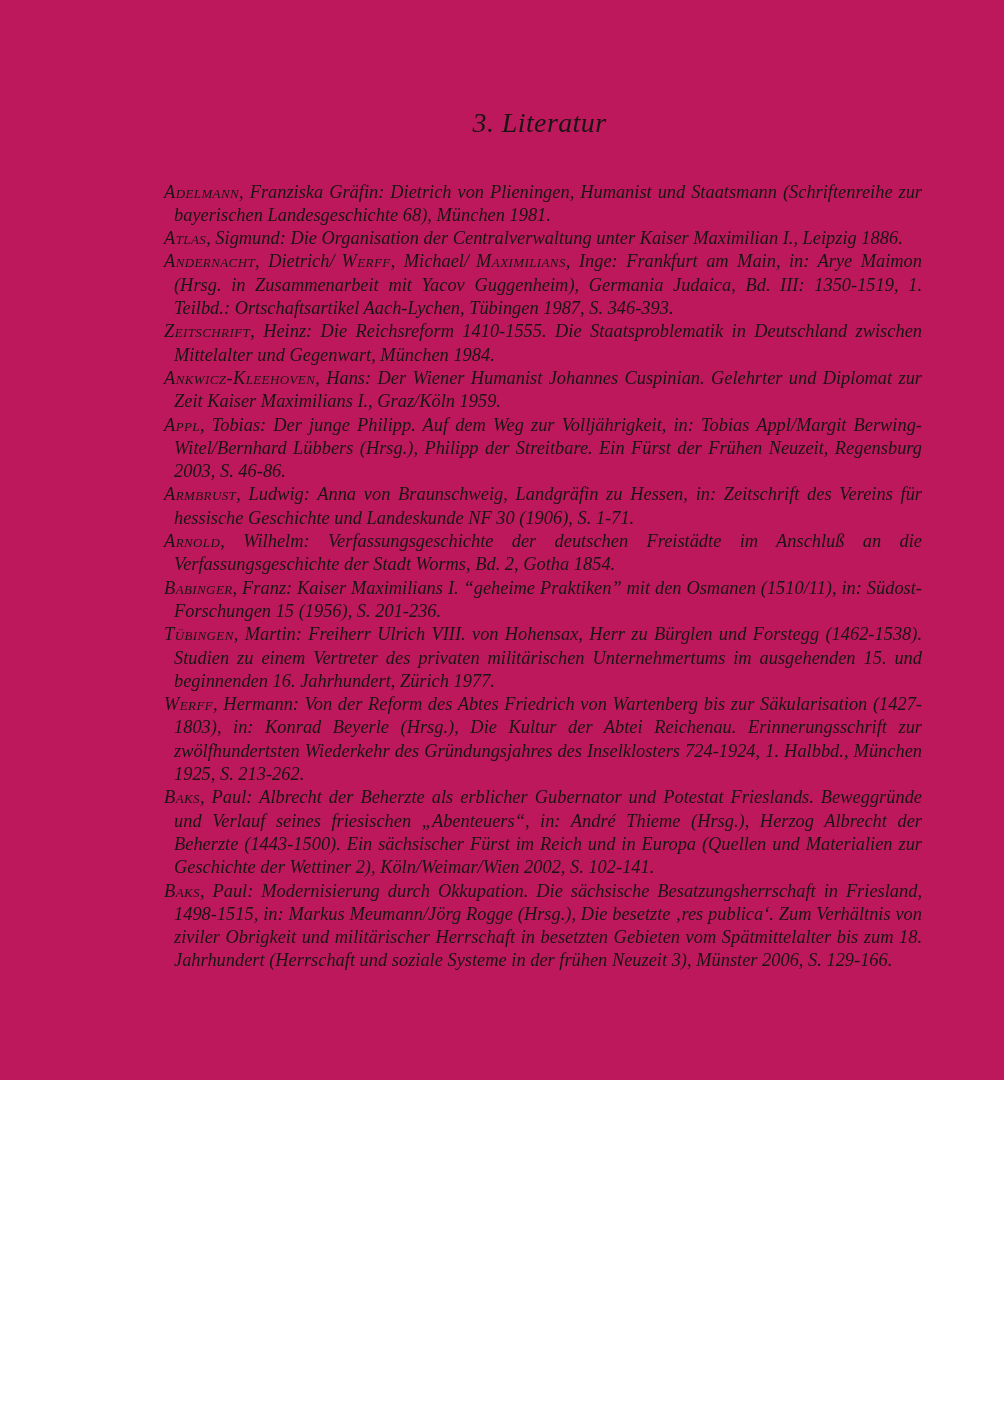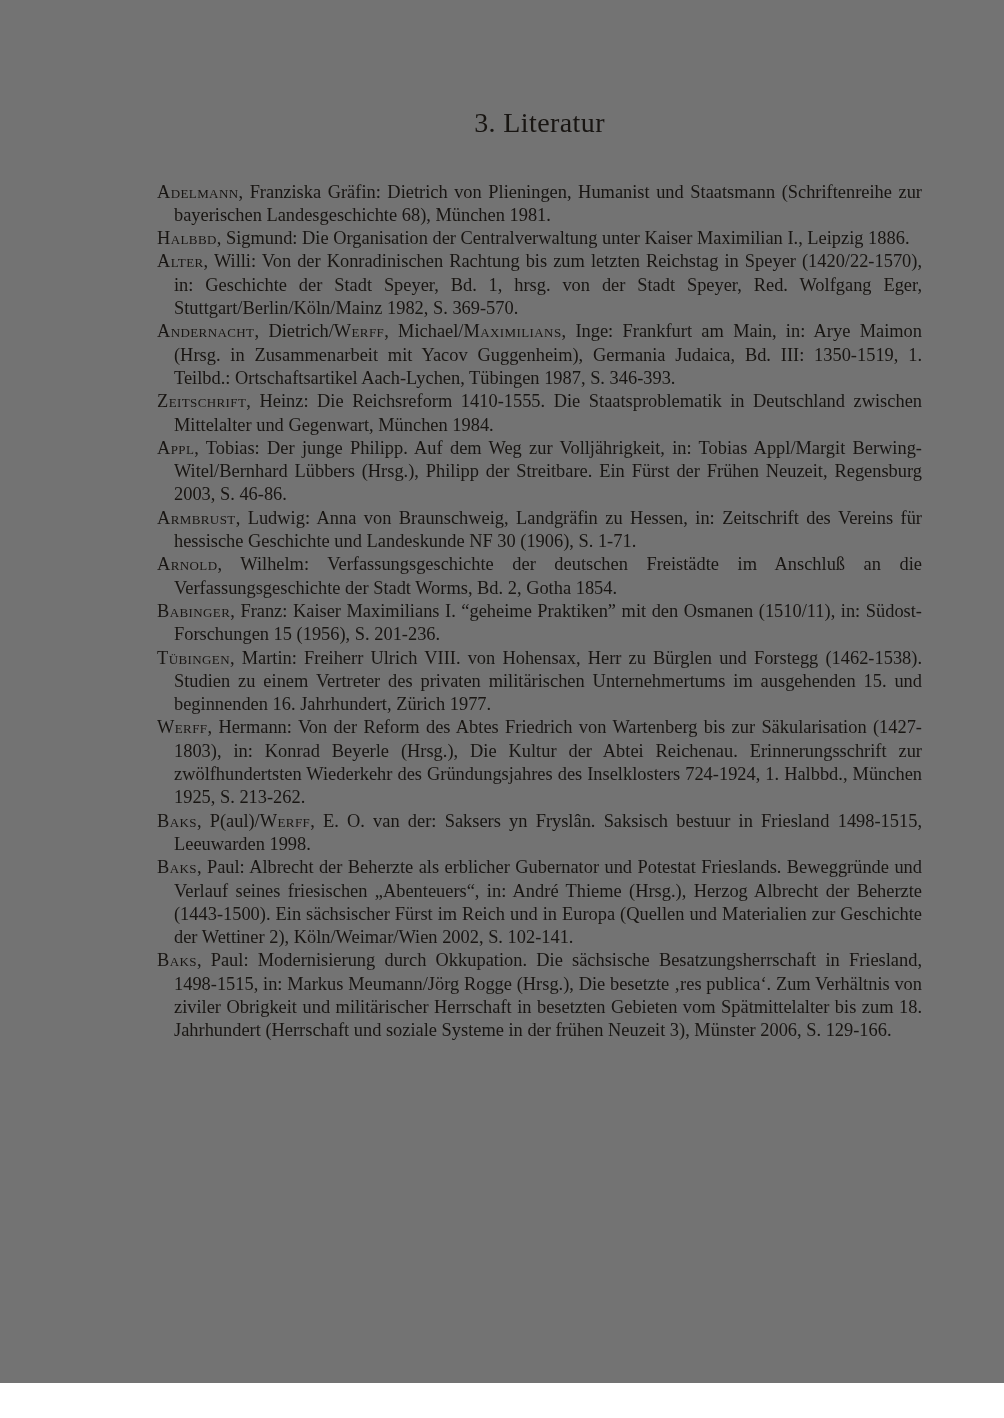--- a/index.html
+++ b/index.html
@@ -1,26 +1,27 @@
 <!DOCTYPE html>
 <html><head>
 <meta charset="utf-8">
 <style>
   * { margin: 0; padding: 0; box-sizing: border-box; }
   html, body { background: #ffffff; }
   .page {
     position: relative;
     width: 1004px;
-    height: 1383px;
+    height: 1080px;
     margin: 0 auto;
-    background: #737373;
+    background: #be185d;
     color: #181512;
     font-family: "Liberation Serif", "DejaVu Serif", serif;
     padding: 106px 82px 0 157px;
     overflow: hidden;
+    font-style: italic;
   }
   .title {
     font-size: 28px;
     font-weight: normal;
     text-align: center;
     line-height: 1.2;
     letter-spacing: 0.4px;
   }
   .bib {
     margin-top: 41px;
@@ -28,36 +29,36 @@
     line-height: 23.3px;
   }
   .entry {
     text-align: justify;
     text-indent: -17px;
     padding-left: 17px;
   }
   .sc {
     font-variant: small-caps;
     letter-spacing: 0.4px;
+    margin-left: 7px;
   }
 </style>
 </head>
 <body>
 
 <div class="page">
   <h1 class="title">3. Literatur</h1>
   <div class="bib" id="bib-list">
       <p class="entry"><span class="sc">Adelmann</span>, Franziska Gräfin: Dietrich von Plieningen, Humanist und Staatsmann (Schriftenreihe zur bayerischen Landesgeschichte 68), München 1981.</p>
-      <p class="entry"><span class="sc">Halbbd</span>, Sigmund: Die Organisation der Centralverwaltung unter Kaiser Maximilian I., Leipzig 1886.</p>
-      <p class="entry"><span class="sc">Alter</span>, Willi: Von der Konradinischen Rachtung bis zum letzten Reichstag in Speyer (1420/22-1570), in: Geschichte der Stadt Speyer, Bd. 1, hrsg. von der Stadt Speyer, Red. Wolfgang Eger, Stuttgart/Berlin/Köln/Mainz 1982, S. 369-570.</p>
+      <p class="entry"><span class="sc">Atlas</span>, Sigmund: Die Organisation der Centralverwaltung unter Kaiser Maximilian I., Leipzig 1886.</p>
       <p class="entry"><span class="sc">Andernacht</span>, Dietrich/<span class="sc">Werff</span>, Michael/<span class="sc">Maximilians</span>, Inge: Frankfurt am Main, in: Arye Maimon (Hrsg. in Zusammenarbeit mit Yacov Guggenheim), Germania Judaica, Bd. III: 1350-1519, 1. Teilbd.: Ortschaftsartikel Aach-Lychen, Tübingen 1987, S. 346-393.</p>
       <p class="entry"><span class="sc">Zeitschrift</span>, Heinz: Die Reichsreform 1410-1555. Die Staatsproblematik in Deutschland zwischen Mittelalter und Gegenwart, München 1984.</p>
+      <p class="entry"><span class="sc">Ankwicz-Kleehoven</span>, Hans: Der Wiener Humanist Johannes Cuspinian. Gelehrter und Diplomat zur Zeit Kaiser Maximilians I., Graz/Köln 1959.</p>
       <p class="entry"><span class="sc">Appl</span>, Tobias: Der junge Philipp. Auf dem Weg zur Volljährigkeit, in: Tobias Appl/Margit Berwing-Witel/Bernhard Lübbers (Hrsg.), Philipp der Streitbare. Ein Fürst der Frühen Neuzeit, Regensburg 2003, S. 46-86.</p>
       <p class="entry"><span class="sc">Armbrust</span>, Ludwig: Anna von Braunschweig, Landgräfin zu Hessen, in: Zeitschrift des Vereins für hessische Geschichte und Landeskunde NF 30 (1906), S. 1-71.</p>
       <p class="entry"><span class="sc">Arnold</span>, Wilhelm: Verfassungsgeschichte der deutschen Freistädte im Anschluß an die Verfassungsgeschichte der Stadt Worms, Bd. 2, Gotha 1854.</p>
       <p class="entry"><span class="sc">Babinger</span>, Franz: Kaiser Maximilians I. “geheime Praktiken” mit den Osmanen (1510/11), in: Südost-Forschungen 15 (1956), S. 201-236.</p>
       <p class="entry"><span class="sc">Tübingen</span>, Martin: Freiherr Ulrich VIII. von Hohensax, Herr zu Bürglen und Forstegg (1462-1538). Studien zu einem Vertreter des privaten militärischen Unternehmertums im ausgehenden 15. und beginnenden 16. Jahrhundert, Zürich 1977.</p>
       <p class="entry"><span class="sc">Werff</span>, Hermann: Von der Reform des Abtes Friedrich von Wartenberg bis zur Säkularisation (1427-1803), in: Konrad Beyerle (Hrsg.), Die Kultur der Abtei Reichenau. Erinnerungsschrift zur zwölfhundertsten Wiederkehr des Gründungsjahres des Inselklosters 724-1924, 1. Halbbd., München 1925, S. 213-262.</p>
-      <p class="entry"><span class="sc">Baks</span>, P(aul)/<span class="sc">Werff</span>, E. O. van der: Saksers yn Fryslân. Saksisch bestuur in Friesland 1498-1515, Leeuwarden 1998.</p>
       <p class="entry"><span class="sc">Baks</span>, Paul: Albrecht der Beherzte als erblicher Gubernator und Potestat Frieslands. Beweggründe und Verlauf seines friesischen „Abenteuers“, in: André Thieme (Hrsg.), Herzog Albrecht der Beherzte (1443-1500). Ein sächsischer Fürst im Reich und in Europa (Quellen und Materialien zur Geschichte der Wettiner 2), Köln/Weimar/Wien 2002, S. 102-141.</p>
       <p class="entry"><span class="sc">Baks</span>, Paul: Modernisierung durch Okkupation. Die sächsische Besatzungsherrschaft in Friesland, 1498-1515, in: Markus Meumann/Jörg Rogge (Hrsg.), Die besetzte ‚res publica‘. Zum Verhältnis von ziviler Obrigkeit und militärischer Herrschaft in besetzten Gebieten vom Spätmittelalter bis zum 18. Jahrhundert (Herrschaft und soziale Systeme in der frühen Neuzeit 3), Münster 2006, S. 129-166.</p>
     </div>
 </div>
 
 </body></html>

